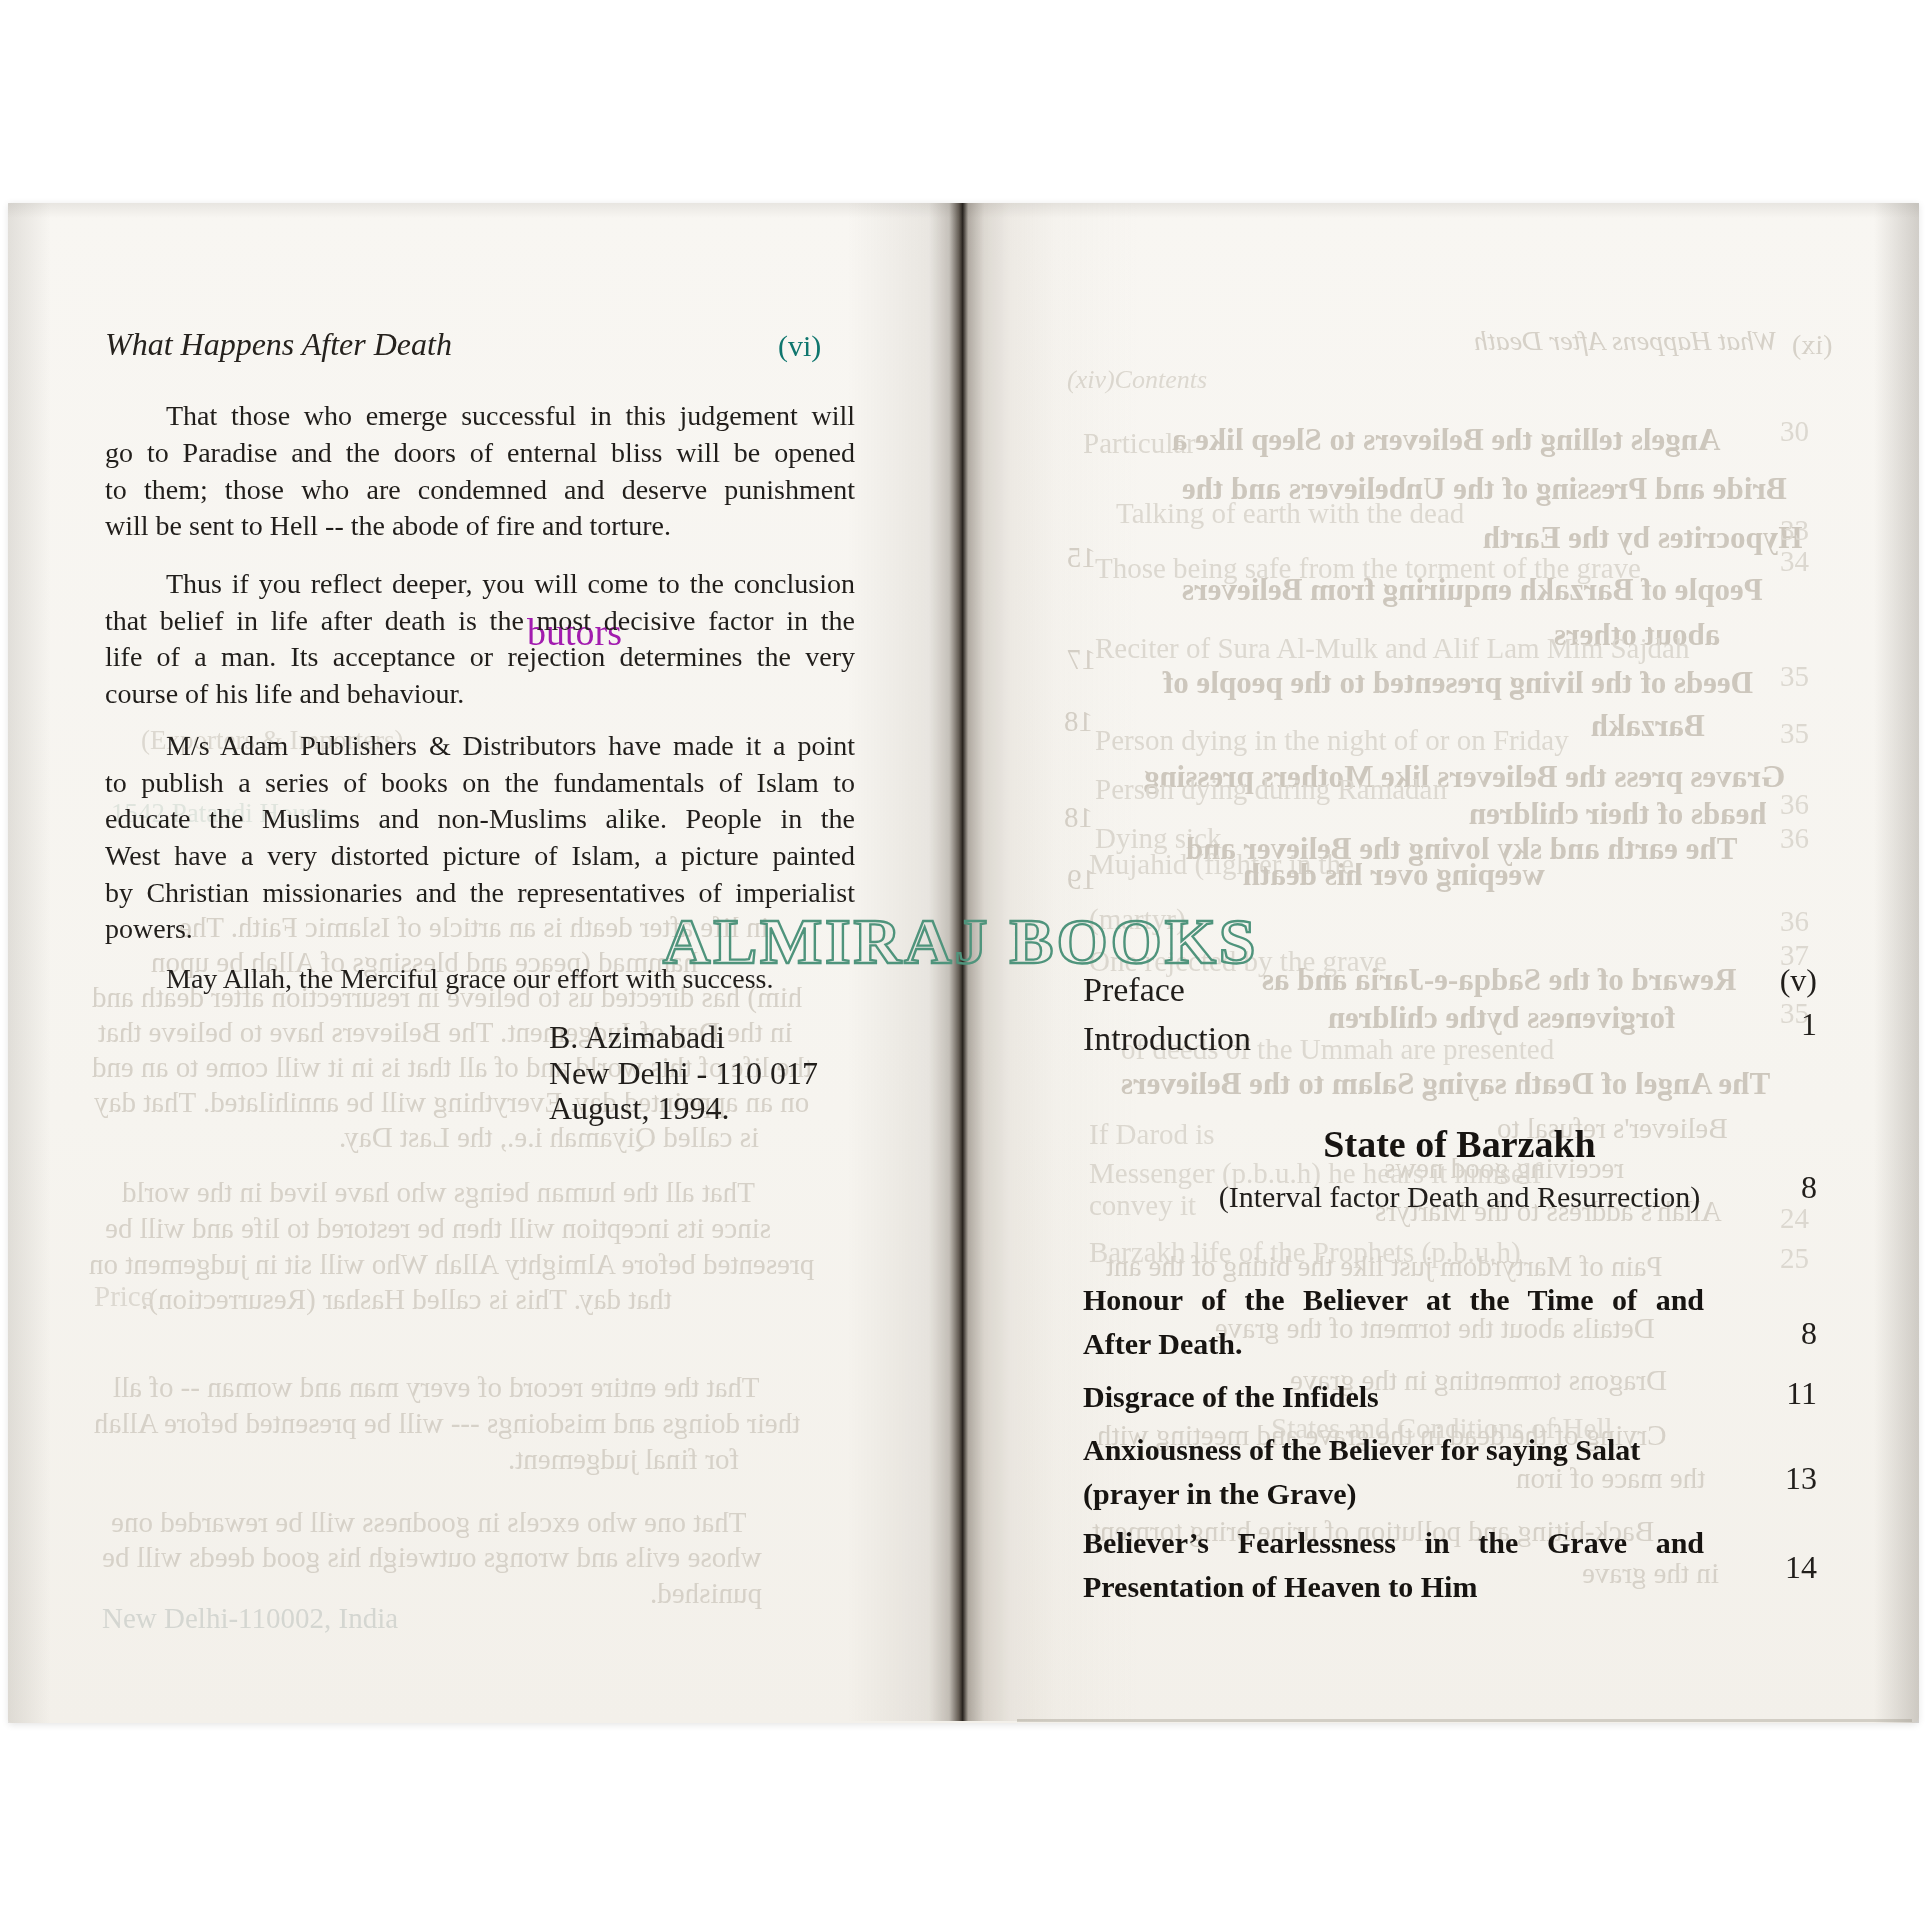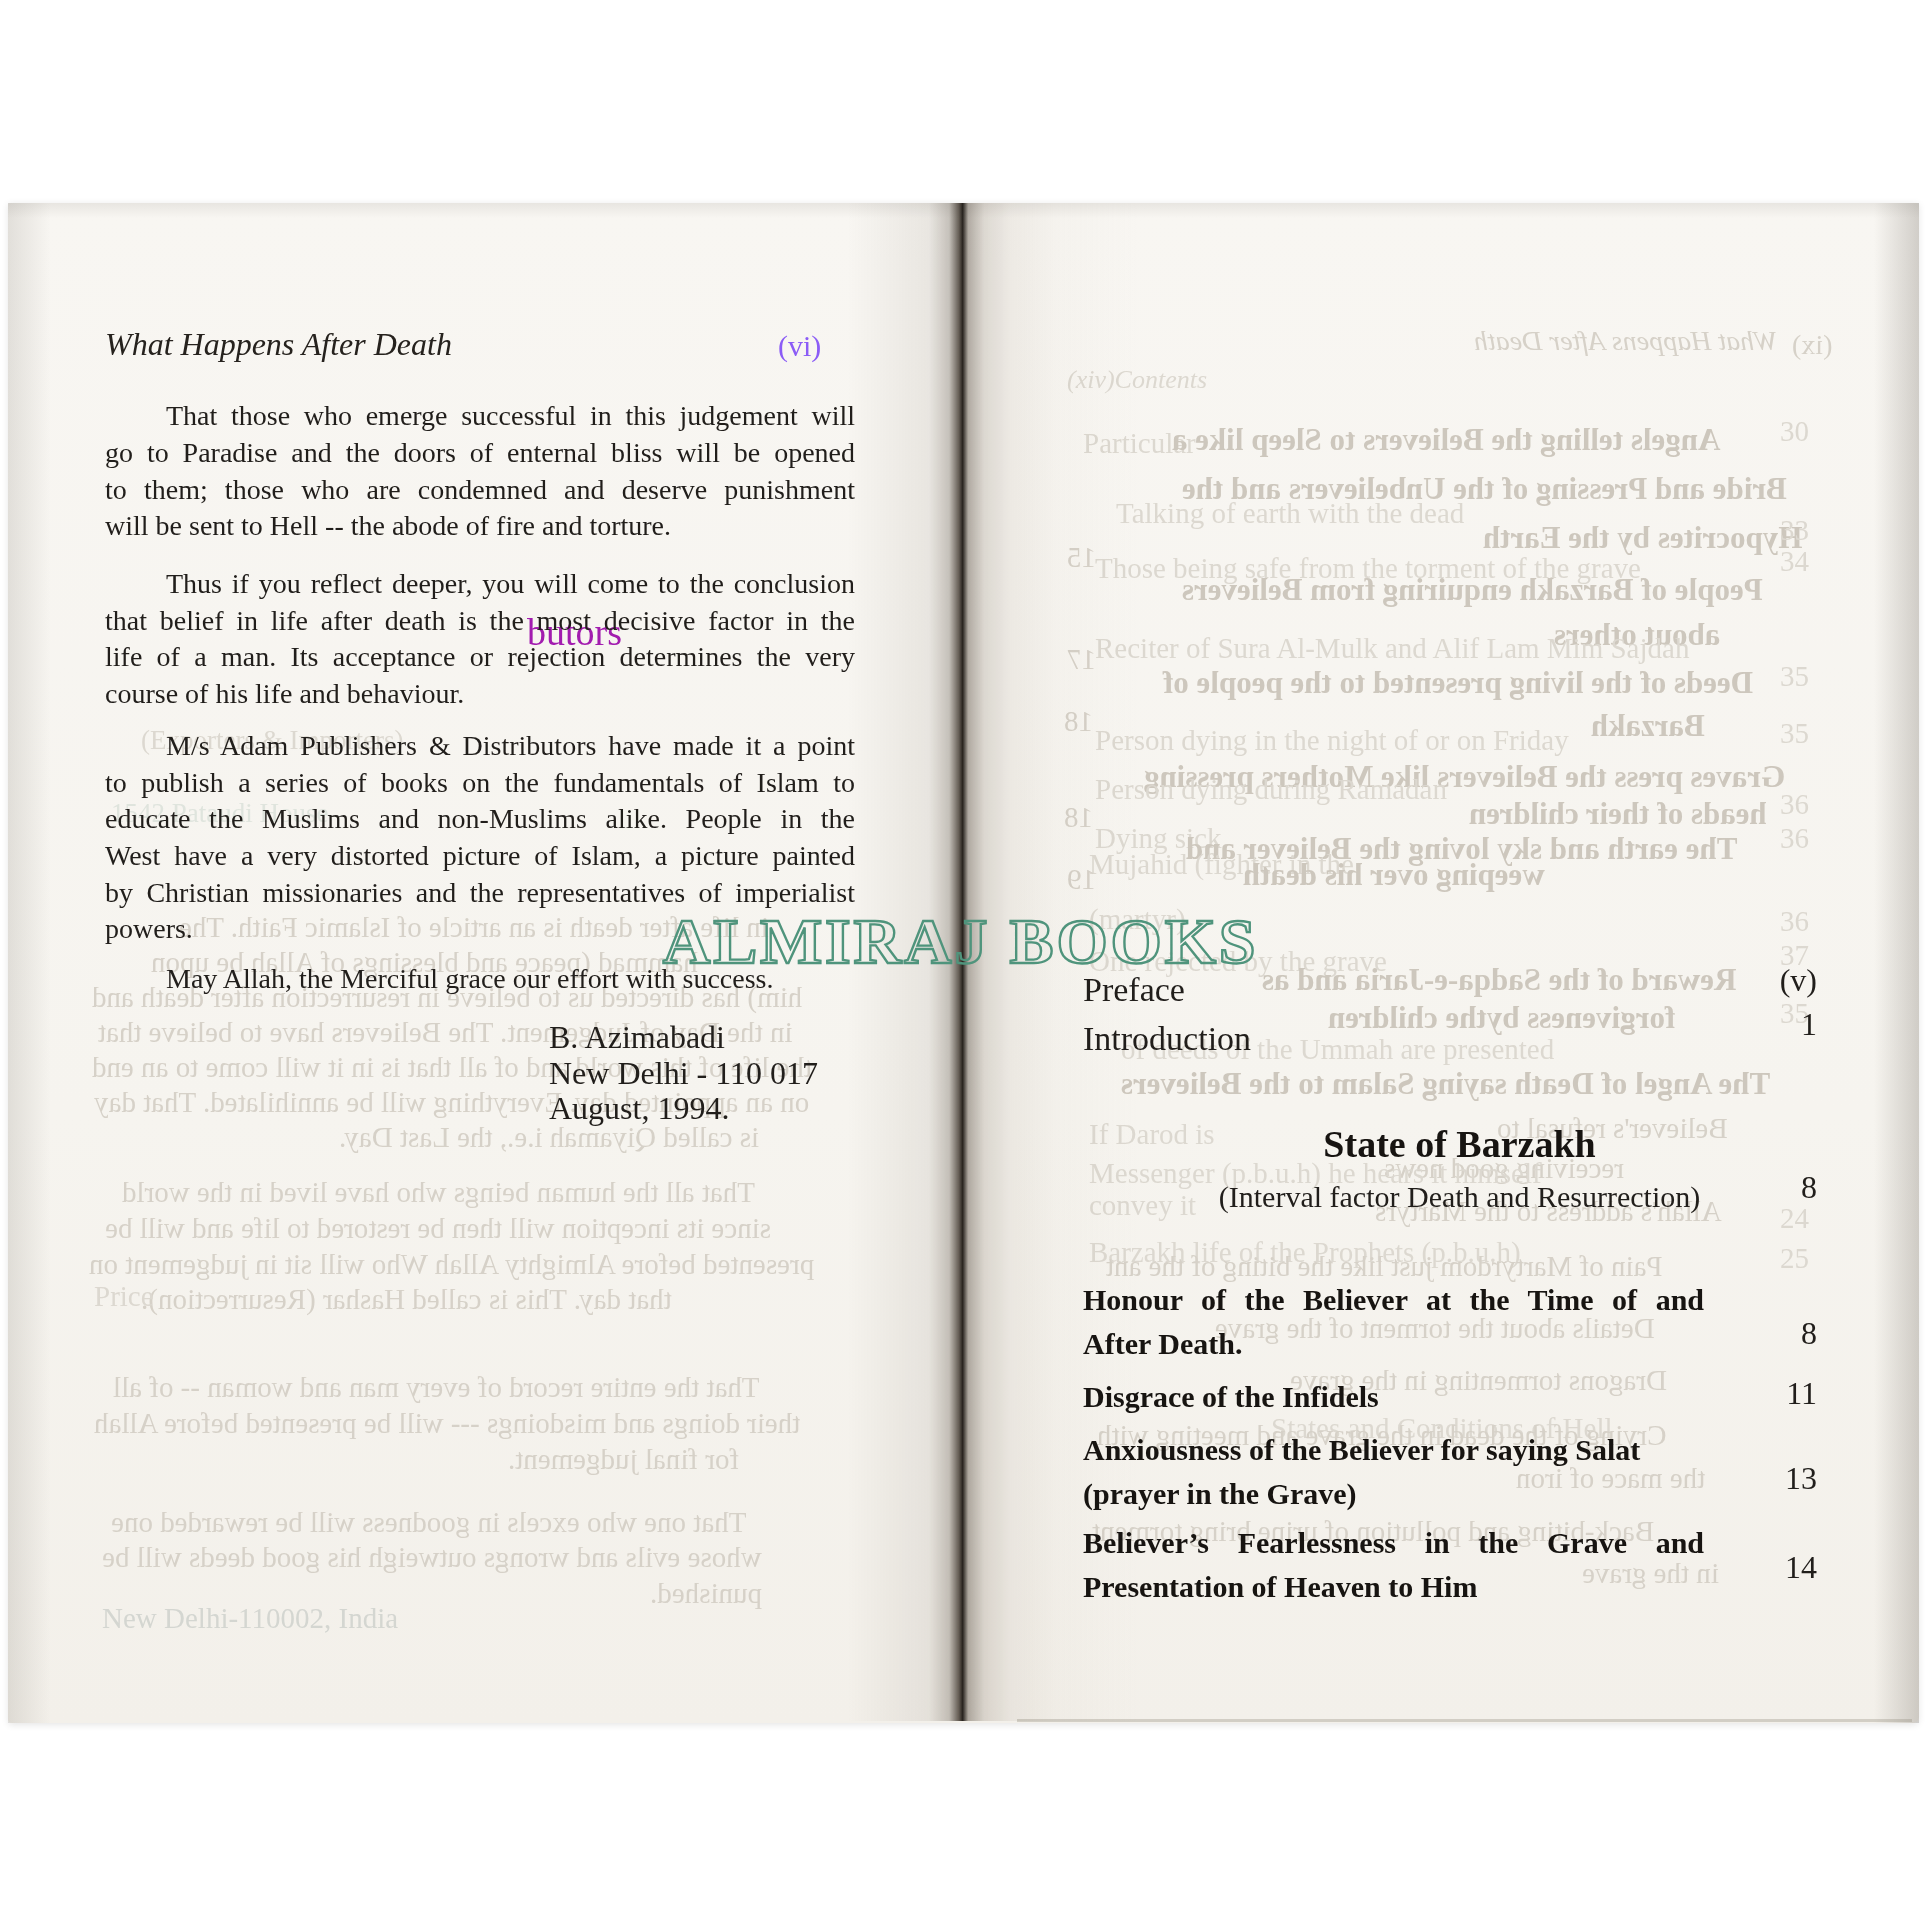--- a/index.html
+++ b/index.html
@@ -38,21 +38,21 @@
       rgba(204,196,185,0.06) 72%,
       rgba(0,0,0,0) 100%);
   }
   #bottom-stack-line{position:absolute;left:1017px;top:1719px;width:895px;height:2.8px;
     background:rgba(150,142,130,0.35);}
   
   .bl{left:105px;width:750px;font-size:28px;text-align:justify;text-align-last:justify;color:#211e1b;}
   .bl.first{padding-left:61px;box-sizing:border-box;}
   .bl.last{text-align-last:left;}
   .hdr{font-style:italic;font-size:32px;color:#26221e;}
-  .folio{font-size:30px;color:#8b5cf6;}
+  .folio{font-size:30px;color:#0f766e;}
   .sig{font-size:32px;color:#211e1b;}
   .toc-n{left:1083px;font-size:34px;color:#211e1b;}
   .toc-b{left:1083px;font-size:30px;font-weight:bold;color:#171411;}
   .toc-bj{left:1083px;width:621px;font-size:30px;font-weight:bold;color:#171411;text-align:justify;text-align-last:justify;}
   .toc-c{left:1083px;width:753px;font-size:30px;text-align:center;color:#211e1b;}
   .toc-cb{left:1083px;width:753px;font-size:38px;font-weight:bold;text-align:center;color:#171411;}
   .num{left:1742px;width:75px;font-size:32px;text-align:right;color:#211e1b;}
   #contents-heading{
     left:1083px;top:789px;width:753px;text-align:center;
     font-size:68px;font-weight:bold;letter-spacing:0.9px;color:#1b1815;

